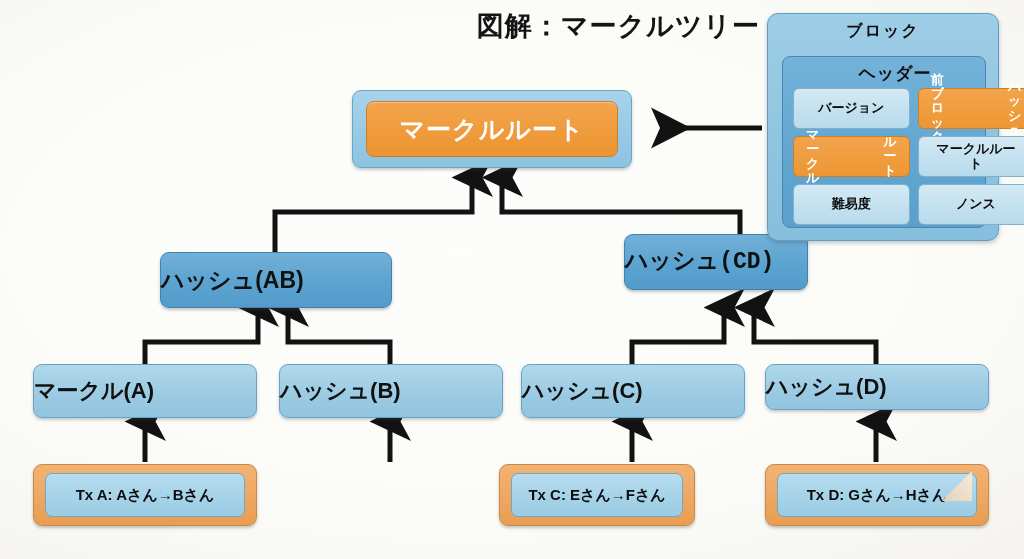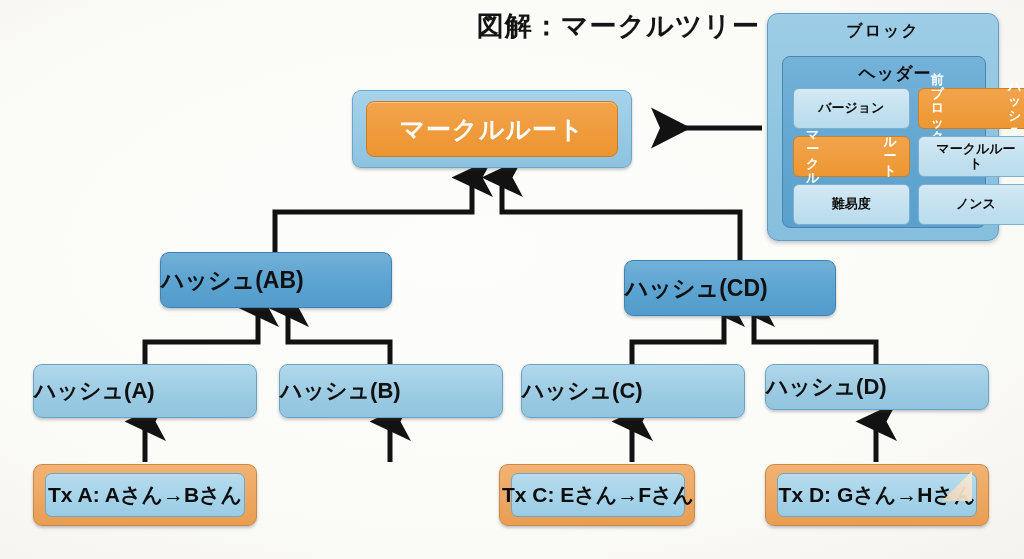--- a/index.html
+++ b/index.html
@@ -96,21 +96,21 @@
   .tx-inner {
     width: 100%;
     height: 100%;
     border-radius: 7px;
     background: linear-gradient(180deg, #b7dcee 0%, #a4d2e8 60%, #9bcce4 100%);
     border: 1px solid #6fa7c6;
     display: flex;
     align-items: center;
     justify-content: center;
     color: #0d0d0d;
-    font-size: 21px;
+    font-size: 15px;
     font-weight: bold;
     white-space: nowrap;
   }
 
   
   #block-panel {
     position: absolute;
     left: 767px;
     top: 13px;
     width: 232px;
@@ -247,23 +247,23 @@
   </svg>
 
   <div id="title">図解：マークルツリー</div>
 
   <div class="box root-shell" style="left:352px; top:90px; width:280px; height:78px;">
     <div class="root-inner">マークルルート</div>
   </div>
 
   <div class="box hash-mid" style="left:160px; top:252px; width:232px; height:56px;">ハッシュ(AB)</div>
 
-  <div class="box hash-mid" style="left:624px; top:260px; width:212px; height:56px;">ハッシュ(CD)</div>
-
-  <div class="box hash-leaf" style="left:33px; top:364px; width:224px; height:54px;">ハッシュ(A)</div>
+  <div class="box hash-mid" style="left:624px; top:234px; width:184px; height:56px;font-family:Liberation Mono, monospace;">ハッシュ(CD)</div>
+
+  <div class="box hash-leaf" style="left:33px; top:364px; width:224px; height:54px;">マークル(A)</div>
 
   <div class="box hash-leaf" style="left:279px; top:364px; width:224px; height:54px;">ハッシュ(B)</div>
 
   <div class="box hash-leaf" style="left:521px; top:364px; width:224px; height:54px;">ハッシュ(C)</div>
 
   <div class="box hash-leaf" style="left:765px; top:364px; width:224px; height:46px;">ハッシュ(D)</div>
 
   <div class="box tx-shell" style="left:33px; top:464px; width:224px; height:62px;">
     <div class="tx-inner">Tx A: Aさん→Bさん</div>
   </div>

